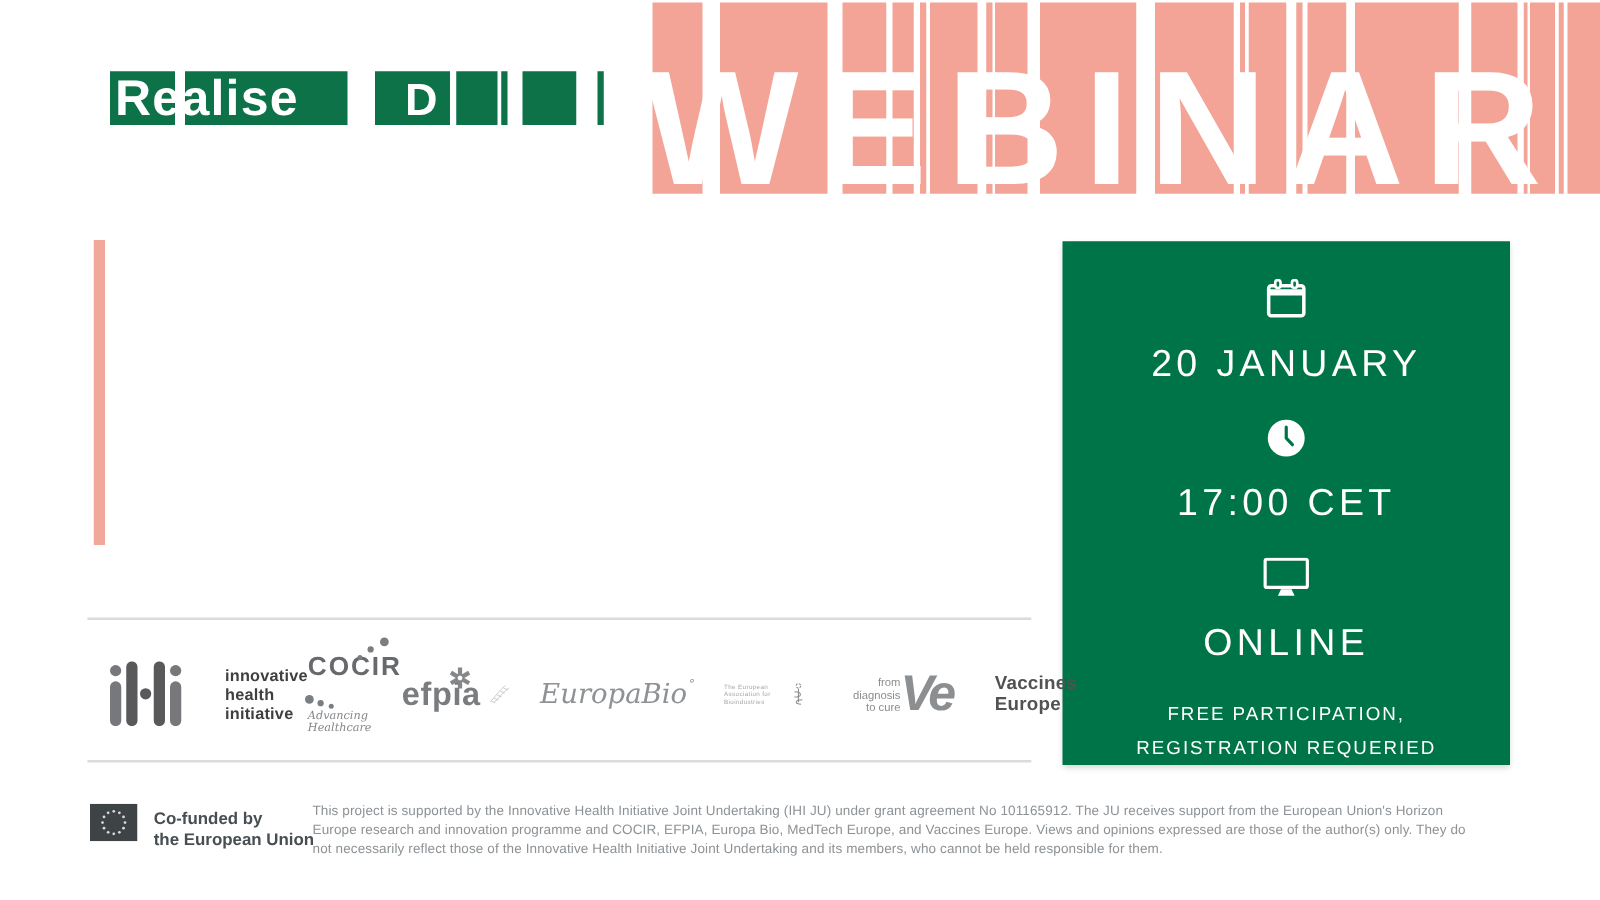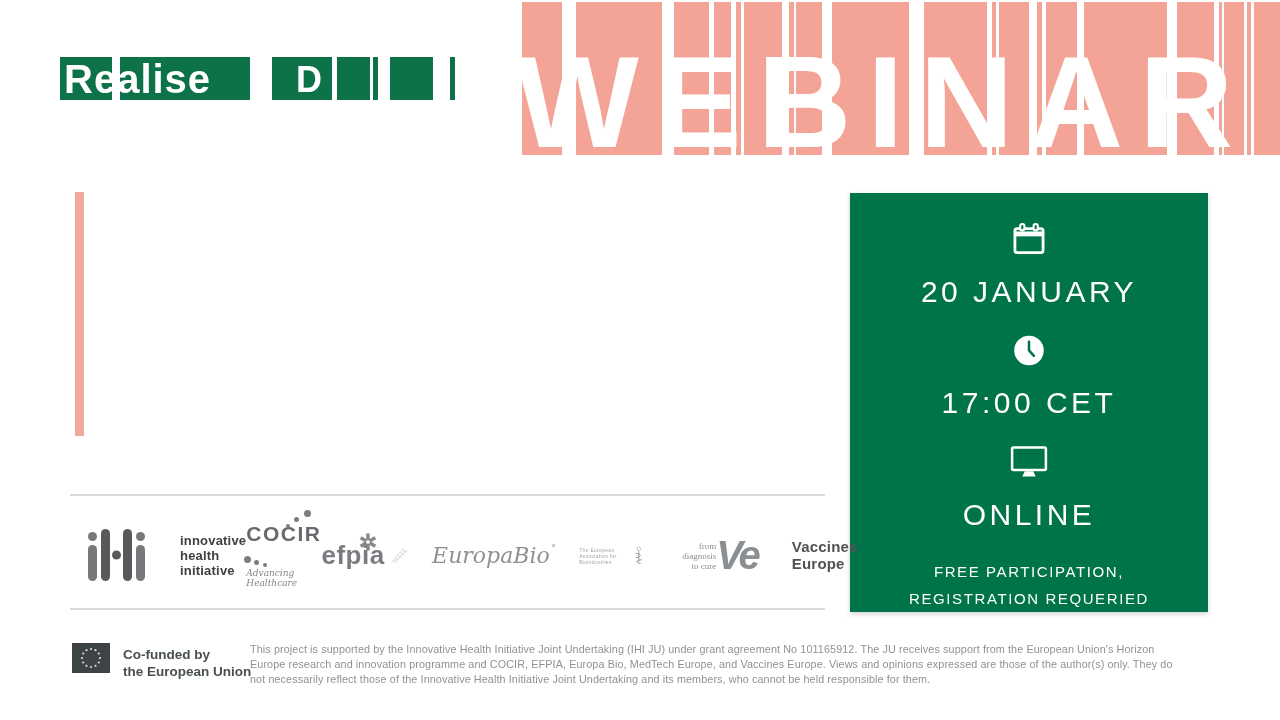--- a/index.html
+++ b/index.html
@@ -8,21 +8,21 @@
     font-family:"Liberation Sans",sans-serif;
   }
   
   .banner{position:absolute;left:512px;top:0;width:792px;height:156px;}
   .banner .bar{position:absolute;top:2px;bottom:1px;background:#F4A496;}
   .banner-text{
     position:absolute;left:4px;top:37px;z-index:2;color:#fff;
     font-size:130px;line-height:1;font-weight:bold;letter-spacing:16px;white-space:nowrap;
   }
   
-  .logo{position:absolute;left:60px;top:57px;width:400px;height:43px;text-align:right;}
+  .logo{position:absolute;left:88px;top:57px;width:400px;height:43px;text-align:right;}
   .logo .lbar{position:absolute;top:0;bottom:0;background:#0D7248;}
   .logo-text{
     position:absolute;left:4px;top:0;z-index:2;color:#fff;font-weight:bold;
     font-size:40px;line-height:45px;letter-spacing:1px;
   }
   .logo-d{
     position:absolute;left:236px;top:0;z-index:2;color:#fff;font-weight:bold;
     font-size:36px;line-height:46px;
   }
   
@@ -58,21 +58,21 @@
   .cocir-name{color:#67696C;font-size:21px;font-weight:bold;letter-spacing:1.5px;}
   .cocir-tag{color:#85878A;font-size:9px;font-style:italic;font-family:"DejaVu Serif",serif;margin-top:-2px;}
   .cocir .dot{position:absolute;border-radius:50%;background:#7B7E81;}
   .efpia-wrap{position:relative;color:#7A7D80;font-size:26px;font-weight:bold;letter-spacing:.5px;}
   .efpia-star{position:absolute;right:7px;top:-10px;font-size:22px;color:#85878A;}
   .europabio{position:relative;}
   .eb-name{color:#8F9295;font-size:22px;font-style:italic;font-family:"DejaVu Serif",serif;}
   .eb-deg{font-size:11px;vertical-align:9px;}
   .eb-tag{color:#A3A6A8;font-size:5px;margin-top:2px;letter-spacing:.3px;}
   .medtech .mt-name{color:#6E7174;font-size:17px;letter-spacing:.3px;}
-  .medtech .mt-tag{color:#8A8D90;font-size:9px;text-align:right;margin-top:1px;font-family:Liberation Serif, serif;}
+  .medtech .mt-tag{color:#8A8D90;font-size:9px;text-align:right;margin-top:1px;}
   .medtech svg{margin-right:6px;}
   .ve-mono{color:#8C8F92;font-size:40px;font-weight:bold;font-style:italic;letter-spacing:-3px;margin-right:10px;}
   .ve-name{color:#505254;font-size:15px;font-weight:bold;letter-spacing:.2px;}
   
   .eu-flag{position:absolute;left:72px;top:643px;}
   .cofund{
     position:absolute;left:123px;top:646px;color:#484F52;
     font-size:13.5px;font-weight:bold;line-height:17px;
   }
   .disclaimer{

